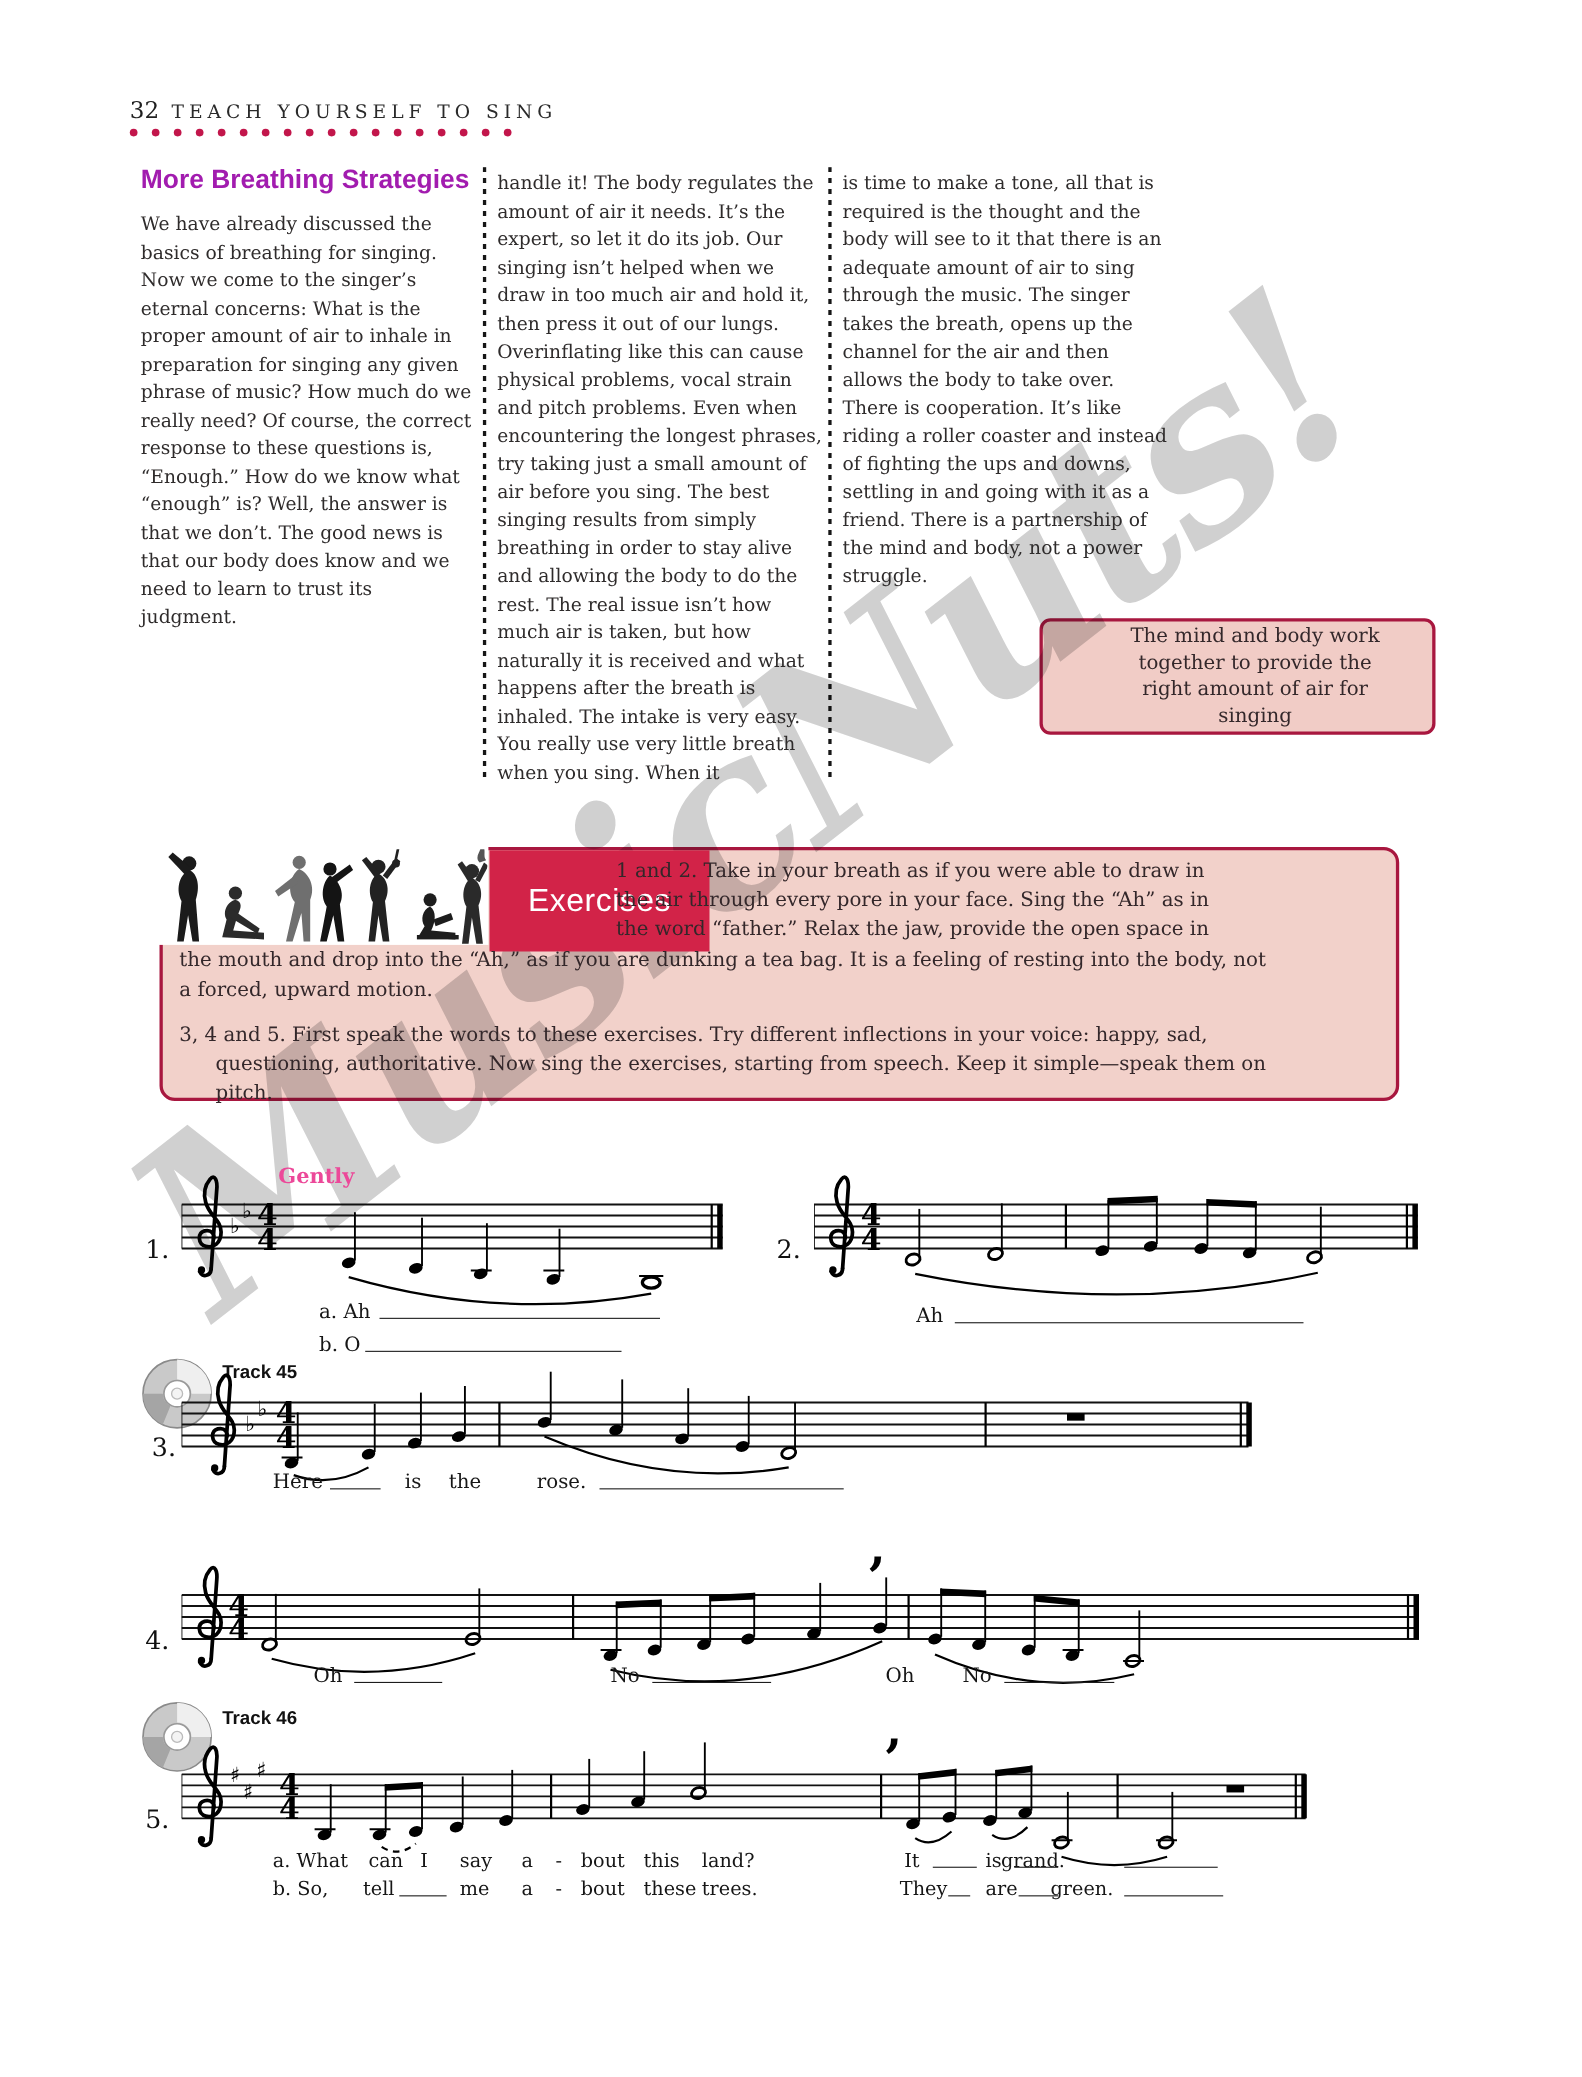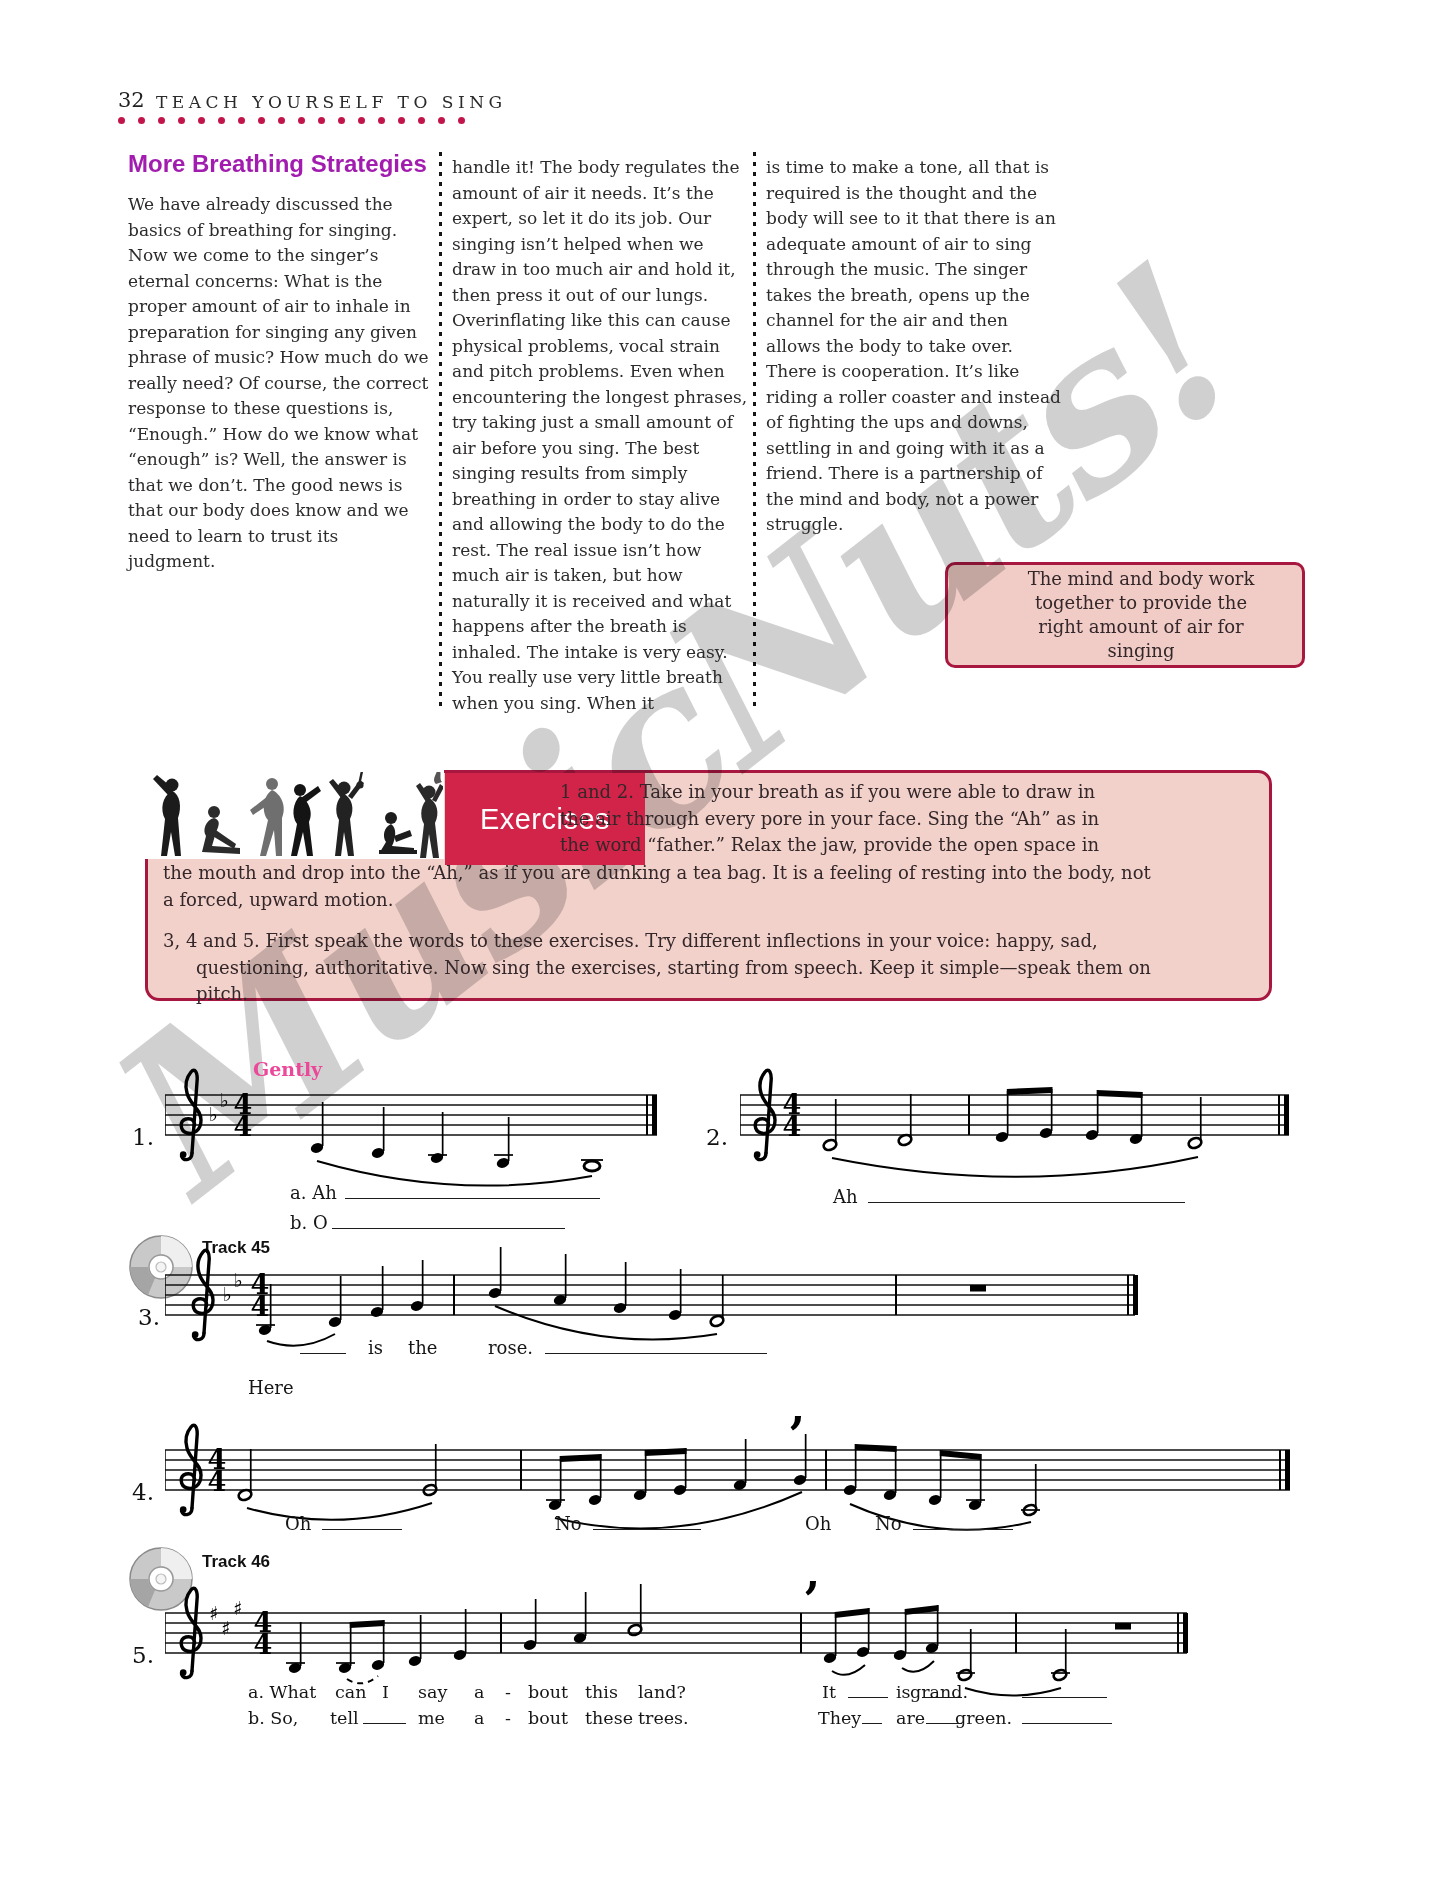--- a/index.html
+++ b/index.html
@@ -287,21 +287,21 @@
         <rect x="514.8" y="24" width="1.7" height="44"></rect>
       <ellipse cx="552" cy="76" rx="6.5" ry="4.8" transform="rotate(-18 552 76)" fill="none" stroke="#000" stroke-width="2.6"></ellipse>
         <rect x="556.9" y="30" width="1.7" height="44"></rect>
       <path d="M330 61 Q440 108 552 89" fill="none" stroke="#000" stroke-width="2"></path>
       <rect x="730" y="30" width="2" height="40"></rect>
       <rect x="805" y="40" width="16" height="6.5"></rect>
       <rect x="962" y="30" width="2" height="40"></rect>
         <rect x="968" y="30" width="5" height="40"></rect>
     </g>
   </svg>
-  <span class="abs lyric z10" style="left:248px;top:1337px;margin-top:40px;">Here</span>
+  <span class="abs lyric z10" style="left:248px;top:1337px;">Here</span>
   <div class="ext" style="left:300px;top:1353px;width:46px;"></div>
   <span class="abs lyric z10" style="left:368px;top:1337px;">is</span>
   <span class="abs lyric z10" style="left:408px;top:1337px;">the</span>
   <span class="abs lyric z10" style="left:488px;top:1337px;">rose.</span>
   <div class="ext" style="left:545px;top:1353px;width:222px;"></div>
 
   <span class="abs exnum z10" style="left:132px;top:1479px;">4.</span>
   <span class="abs breath z10" style="left:790px;top:1398px;">,</span>
   <svg class="abs z10" style="left:165px;top:1420px;" width="1128" height="150" viewBox="0 0 1128 150">
     <g stroke="#111" stroke-width="1.6">

